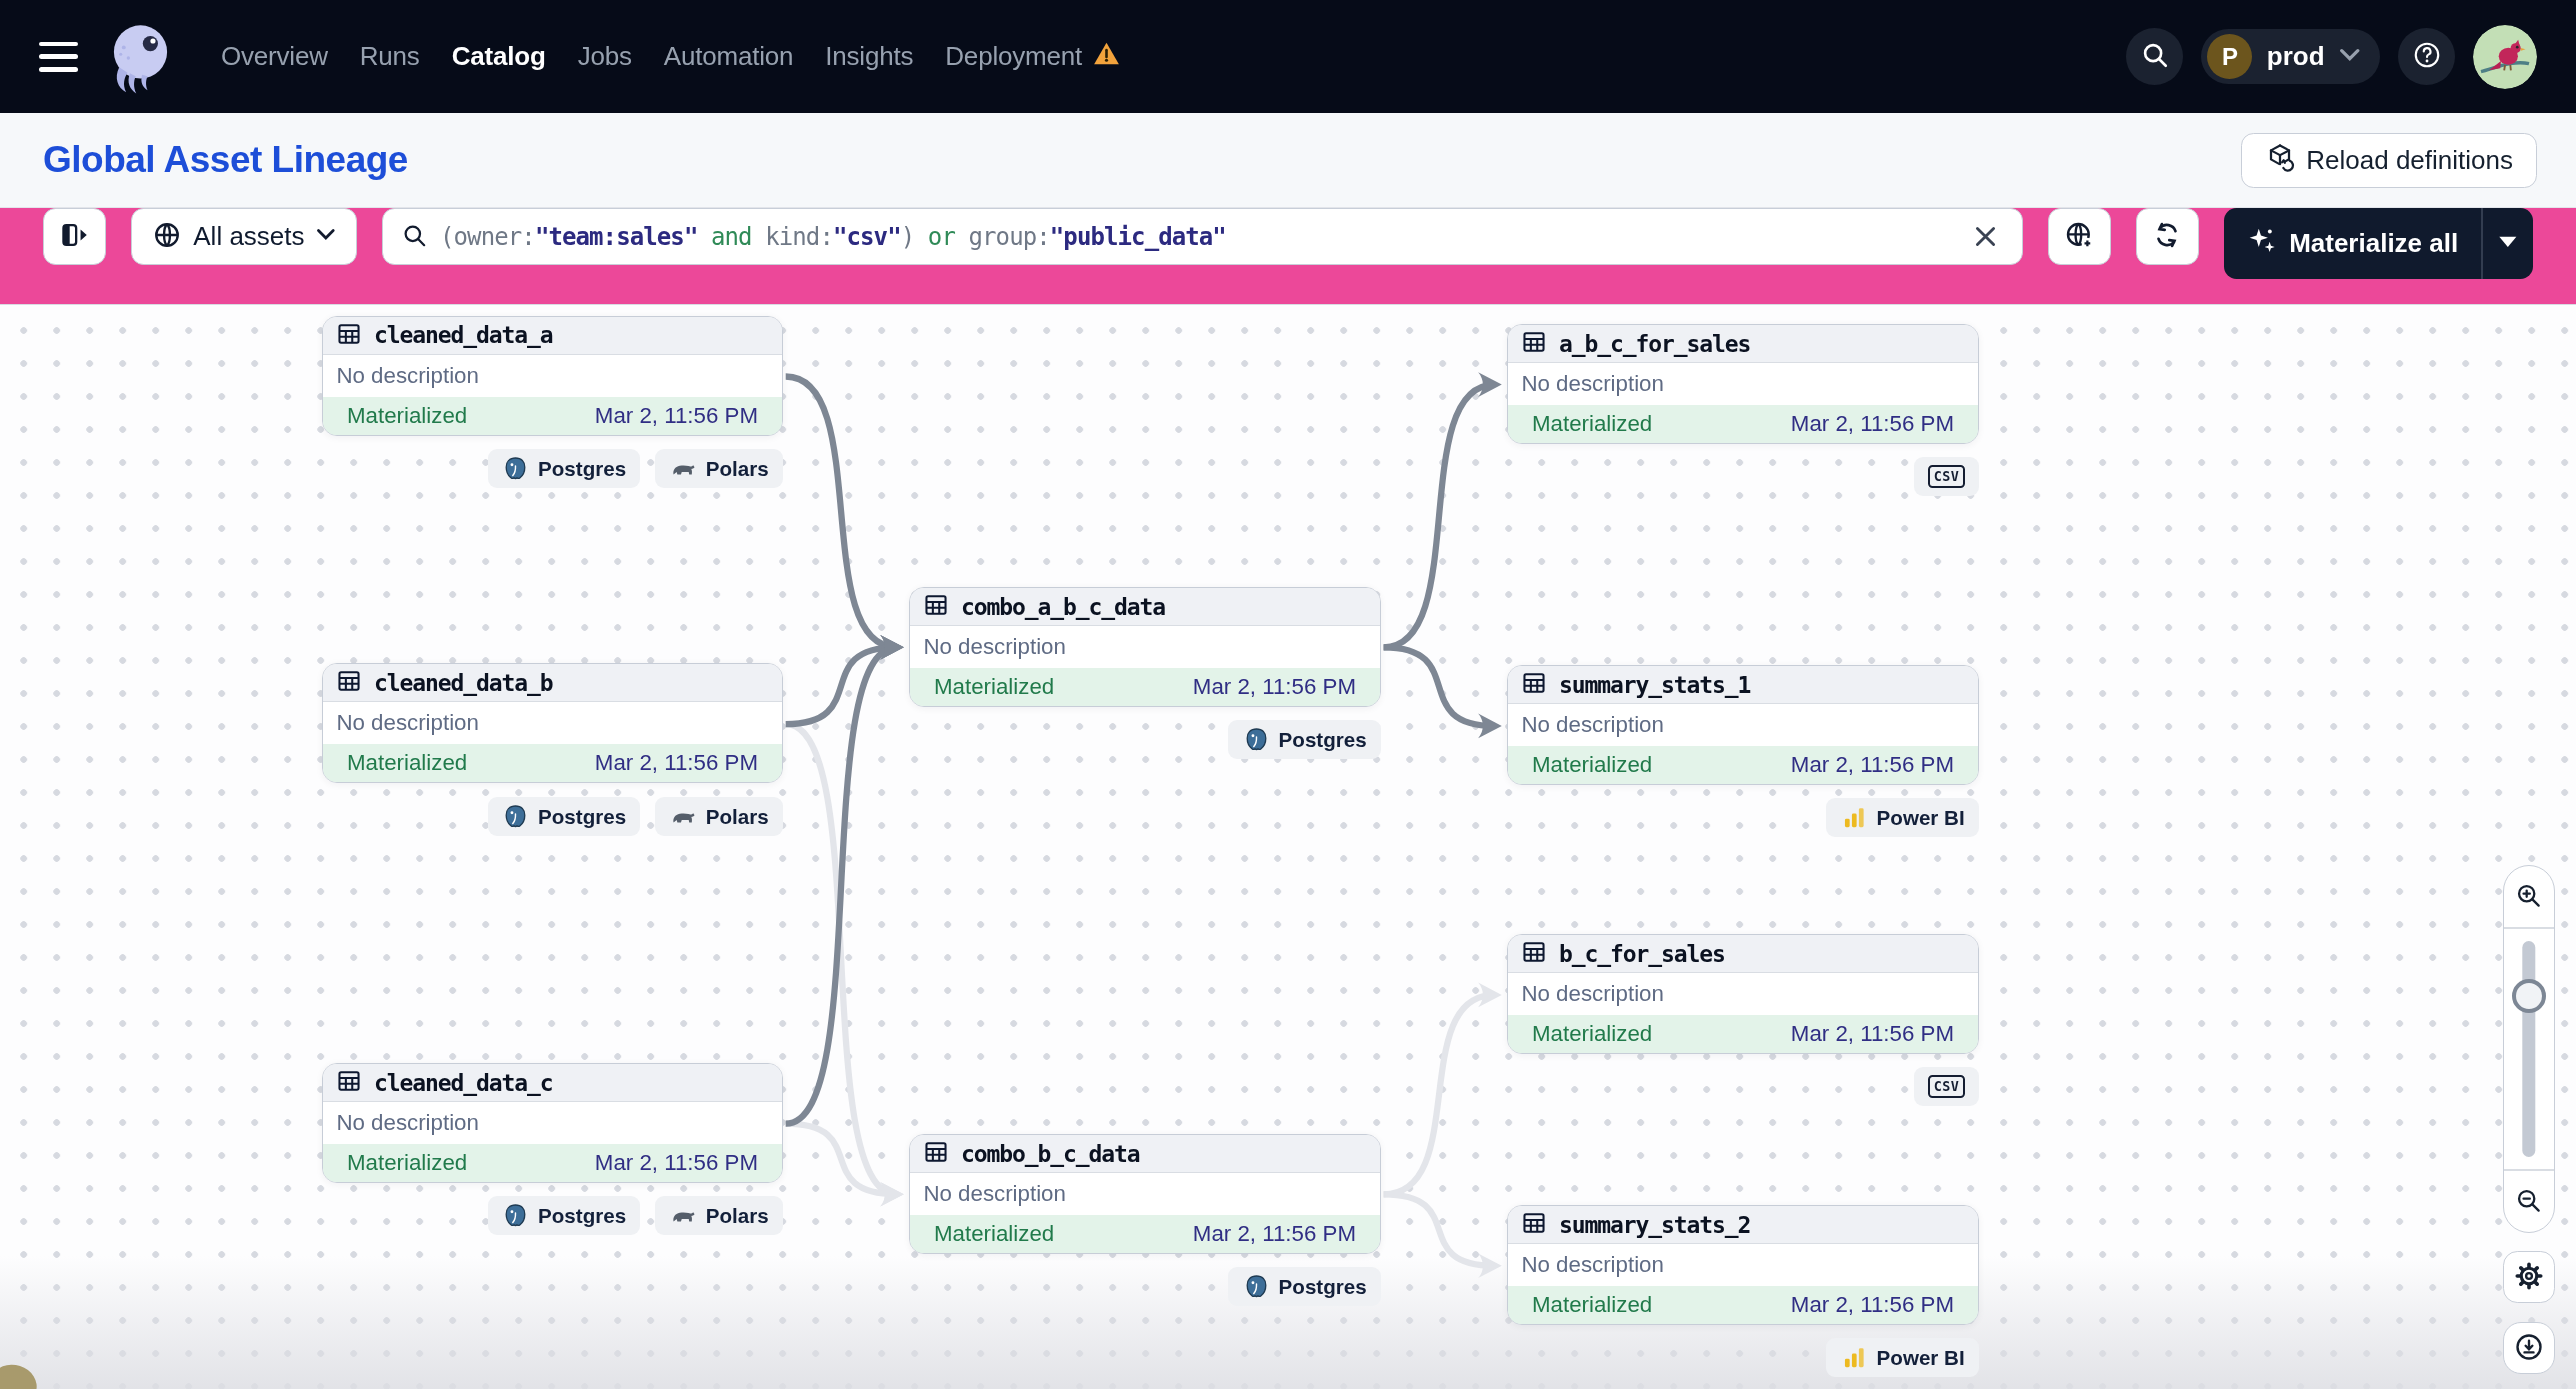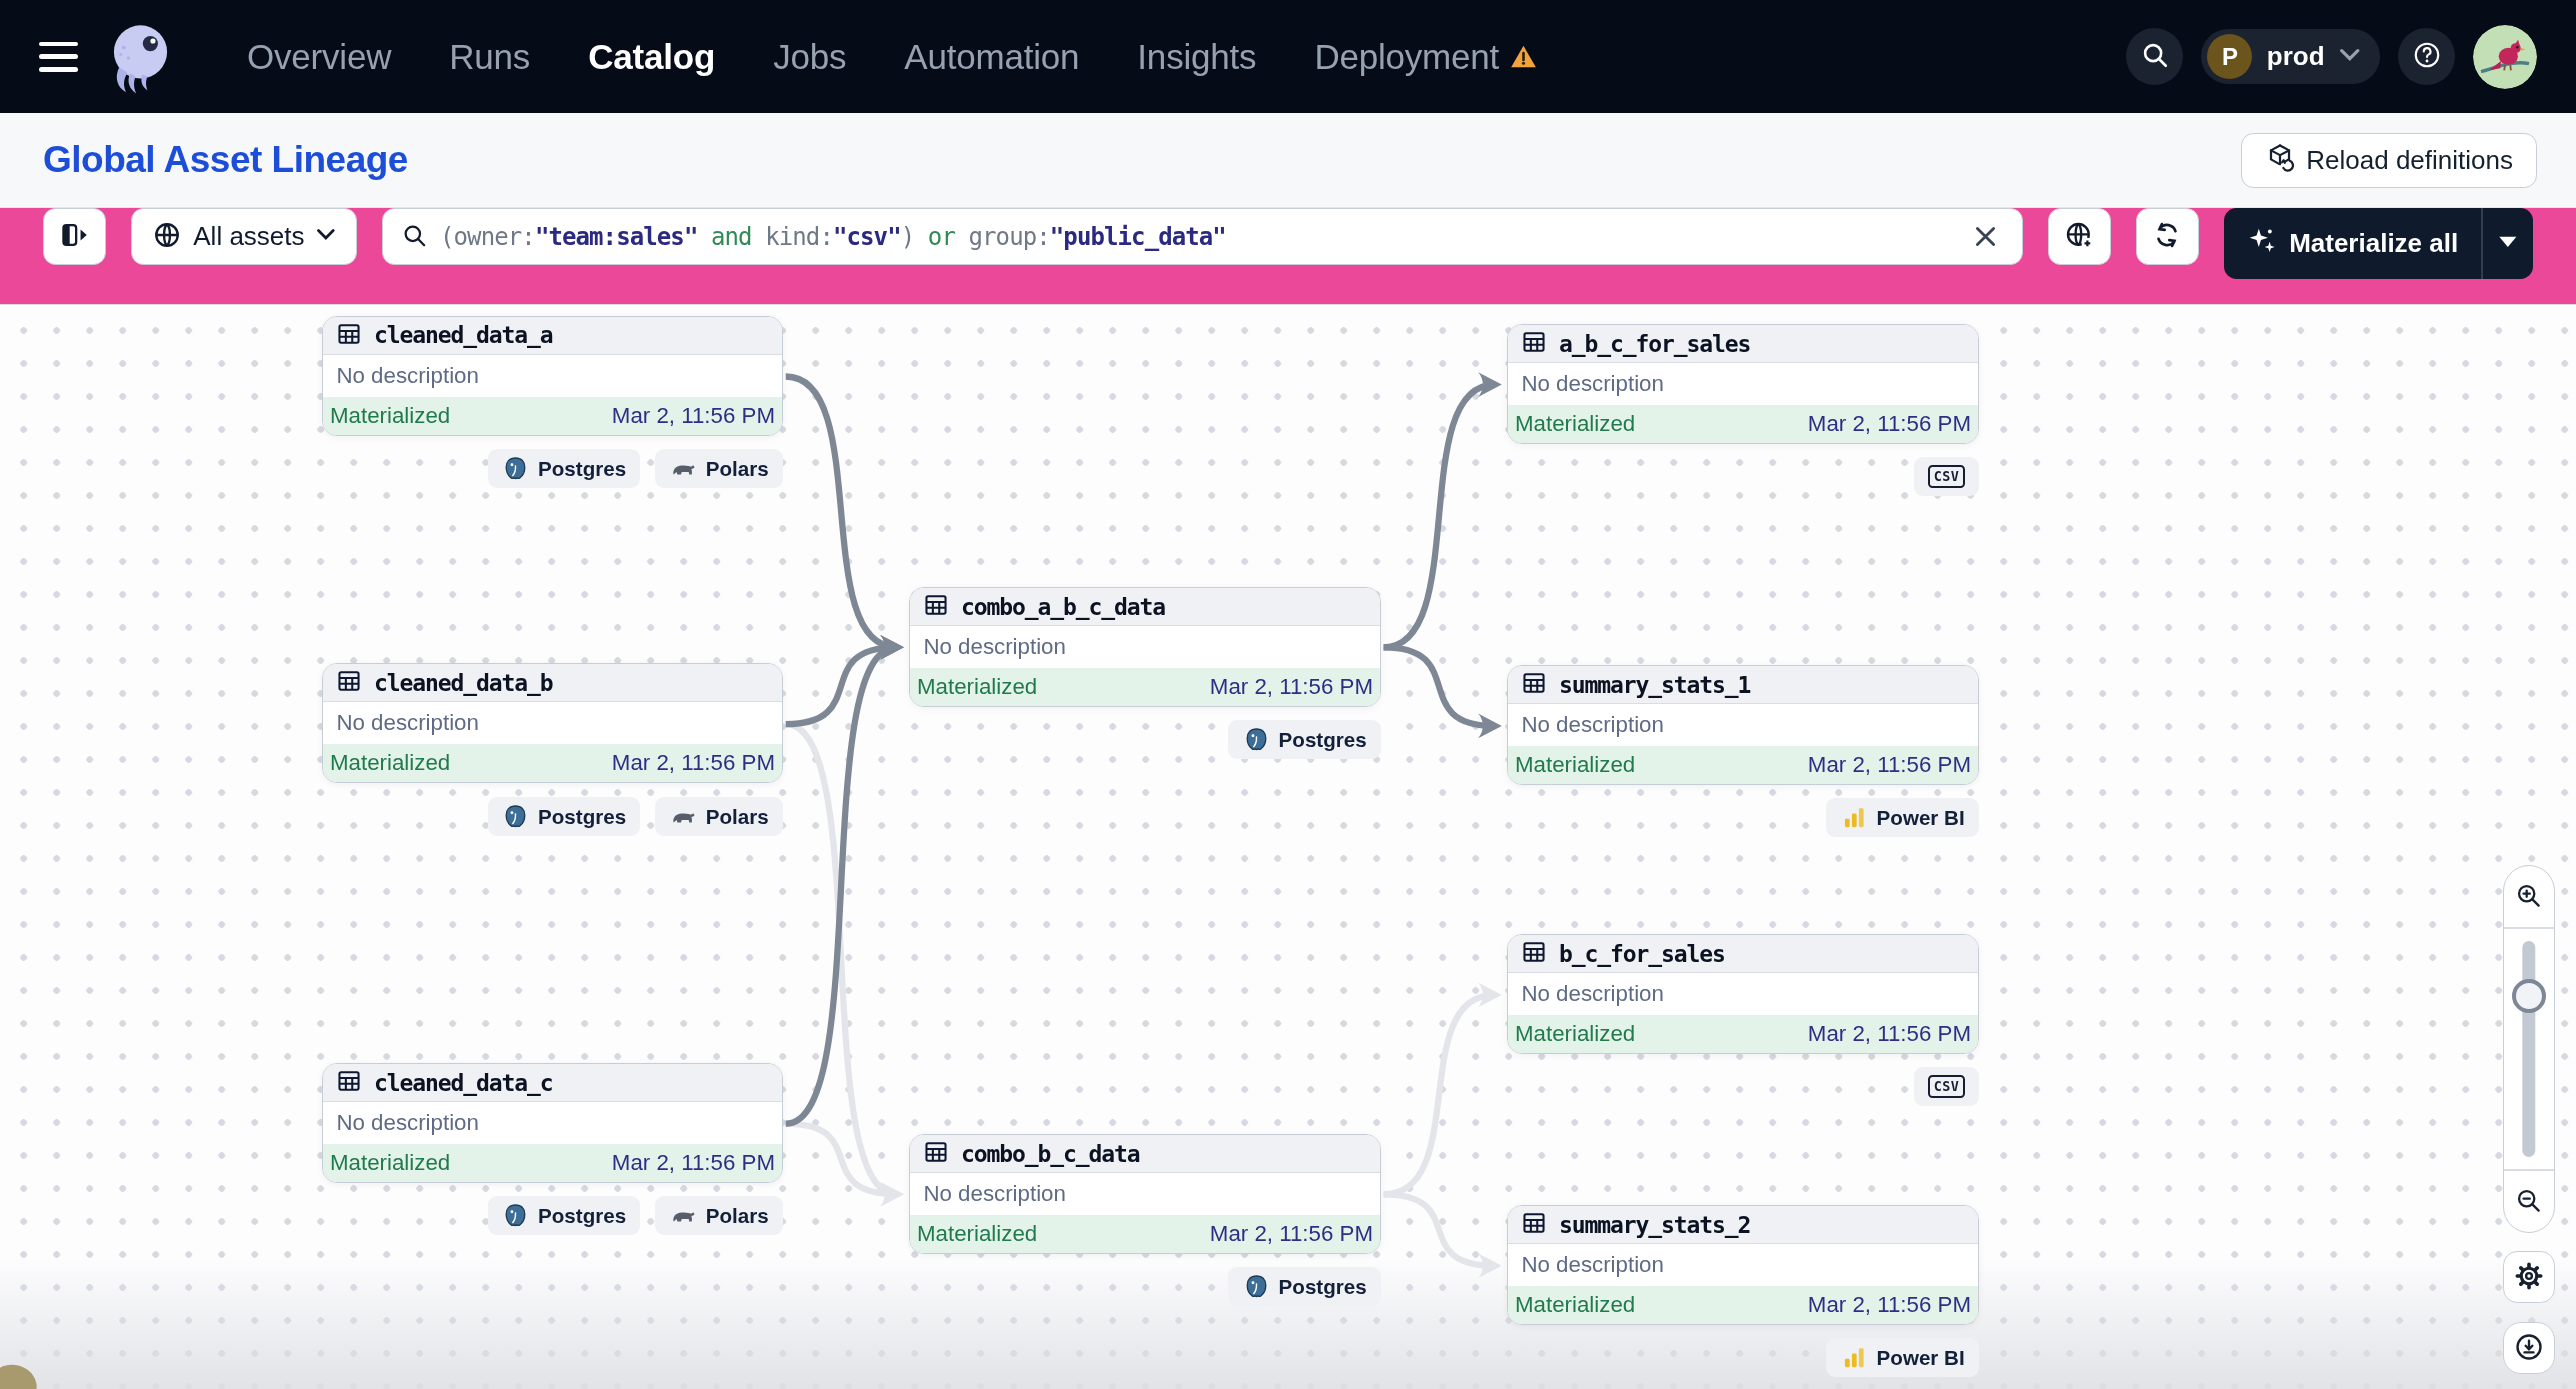--- a/index.html
+++ b/index.html
@@ -4,21 +4,21 @@
 <style>
   * { margin:0; padding:0; box-sizing:border-box; }
   html,body { width:2576px; height:1389px; overflow:hidden; font-family:"Liberation Sans", sans-serif; background:#fff; }
 
   
   .topnav { height:113px; background:#060B18; display:flex; align-items:center; padding:0 39px; position:relative; }
   .hamburger { width:39px; height:30px; display:flex; flex-direction:column; justify-content:space-between; cursor:pointer; }
   .hamburger span { display:block; height:4.5px; border-radius:2.7px; background:#fff; }
   .logo { width:79px; height:79px; margin-left:23px; display:grid; place-items:center; }
   .mainnav { display:flex; align-items:center; gap:32px; margin-left:41px; }
-  .nav-item { font-size:35px; font-weight:500; color:#97A1AF; letter-spacing:-0.2px; display:flex; align-items:center; gap:10.7px; cursor:pointer;margin-left:26px; }
+  .nav-item { font-size:26px; font-weight:500; color:#97A1AF; letter-spacing:-0.2px; display:flex; align-items:center; gap:10.7px; cursor:pointer; }
   .nav-item.active { color:#FFFFFF; font-weight:700; }
   .warn-svg { width:27px; height:25px; }
   .nav-spacer { flex:1; }
   .navright { display:flex; align-items:center; gap:18px; }
   .circle-btn { width:57px; height:57px; border-radius:50%; background:#1B2230; display:grid; place-items:center; cursor:pointer; }
   .circle-btn svg { width:30px; height:30px; }
   .ws-pill { height:55px; border-radius:28px; background:#1B2230; display:flex; align-items:center; gap:14.3px; padding:0 19.7px 0 6.3px; cursor:pointer; }
   .ws-avatar { width:45px; height:45px; border-radius:50%; background:#6C551D; color:#fff; font-weight:700; font-size:24px; display:grid; place-items:center; }
   .ws-name { color:#fff; font-size:26px; font-weight:600; }
   .ws-caret svg { width:21.5px; height:14.3px; }
@@ -63,21 +63,21 @@
   .edges { position:absolute; left:0; top:0; z-index:2; pointer-events:none; }
   .edge-strong { stroke:#7E8794; stroke-width:7; fill:none; }
   .edge-weak { stroke:#E3E5EA; stroke-width:7; fill:none; }
 
   .node { position:absolute; z-index:3; border:1.8px solid #C7CDD7; border-radius:15px; background:#fff; box-shadow:0 1.8px 7.2px rgba(15,23,42,.05); cursor:pointer; }
   .node-head { height:38px; background:#EFF1F5; border-bottom:1.8px solid #D9DDE3; border-radius:13.4px 13.4px 0 0; display:flex; align-items:center; gap:11.6px; padding:0 13.4px; }
   .node-head svg { width:26px; height:26px; }
   .node-title { font-family:"DejaVu Sans Mono", monospace; font-weight:700; font-size:23px; color:#0B1221; letter-spacing:-1.1px; }
   .node-body { height:42px; display:flex; align-items:center; padding:0 13.4px; }
   .node-desc { font-size:22.3px; color:#5F6B84; }
-  .node-foot { height:38px; background:#E3F3E9; border-radius:0 0 13.4px 13.4px; display:flex; align-items:center; justify-content:space-between; padding:0 7px; }
+  .node-foot { height:38px; background:#E3F3E9; border-radius:0 0 13.4px 13.4px; display:flex; align-items:center; justify-content:space-between; padding:0 24px; }
   .node-status { font-size:22.3px; color:#217A4B; }
   .node-time { font-size:22.3px; color:#302E84; }
 
   .tag-row { position:absolute; z-index:3; display:flex; justify-content:flex-end; gap:15px; }
   .tag { height:39px; background:#EFF1F4; border-radius:9px; display:flex; align-items:center; gap:9px; padding:0 14.3px; font-size:20.6px; font-weight:700; color:#13203A; cursor:pointer; }
   .tag svg { width:27px; height:27px; }
   .csv-box { border:2.7px solid #141D31; border-radius:4.5px; font-family:"DejaVu Sans Mono", monospace; font-weight:700; font-size:13.4px; line-height:1; padding:2.7px 3.6px; color:#141D31; letter-spacing:0.4px; }
 
   
   .viewctl { position:absolute; right:21.5px; z-index:6; }

